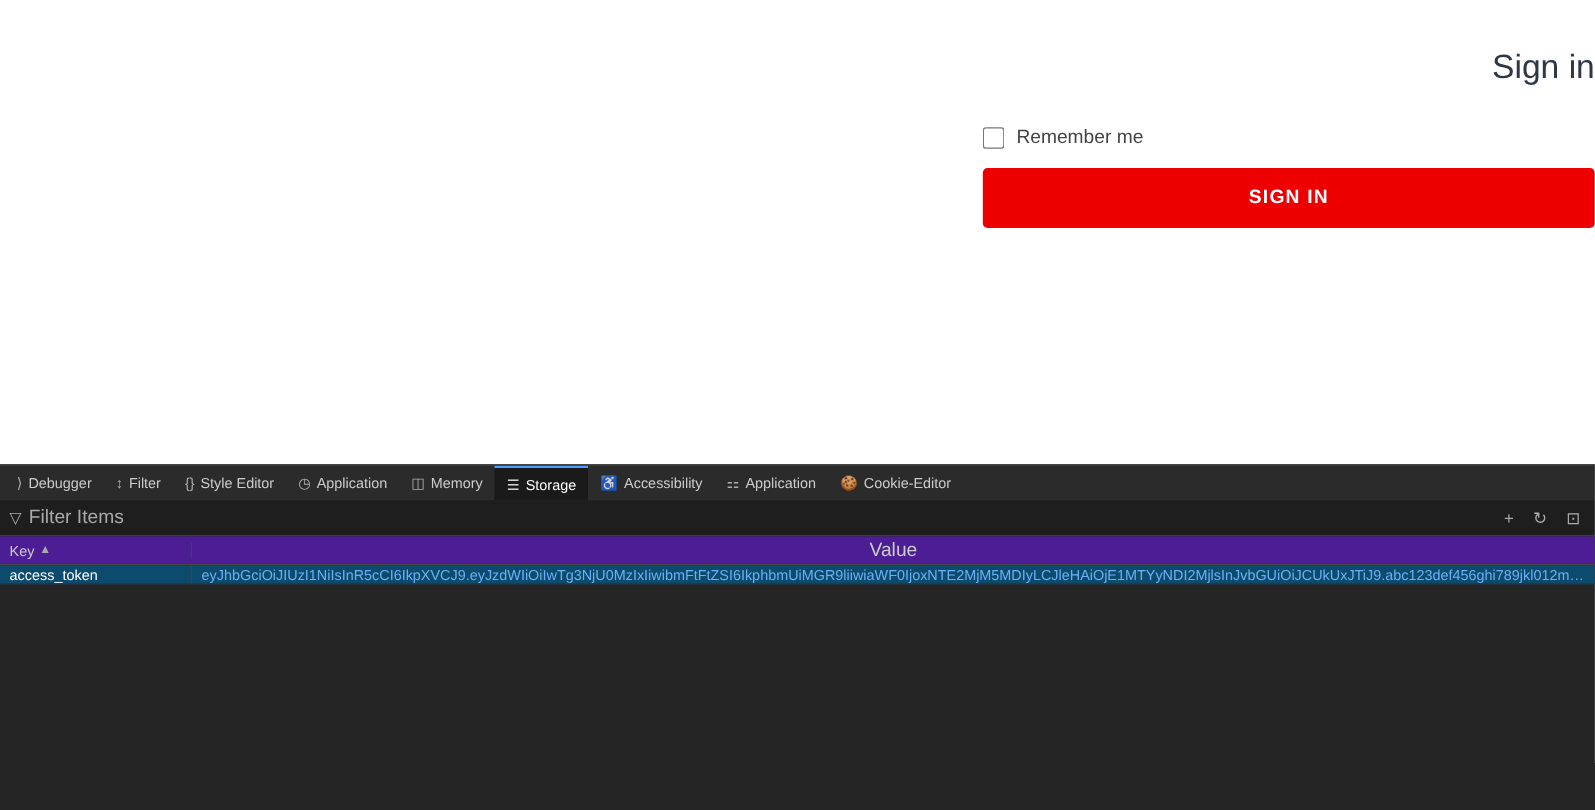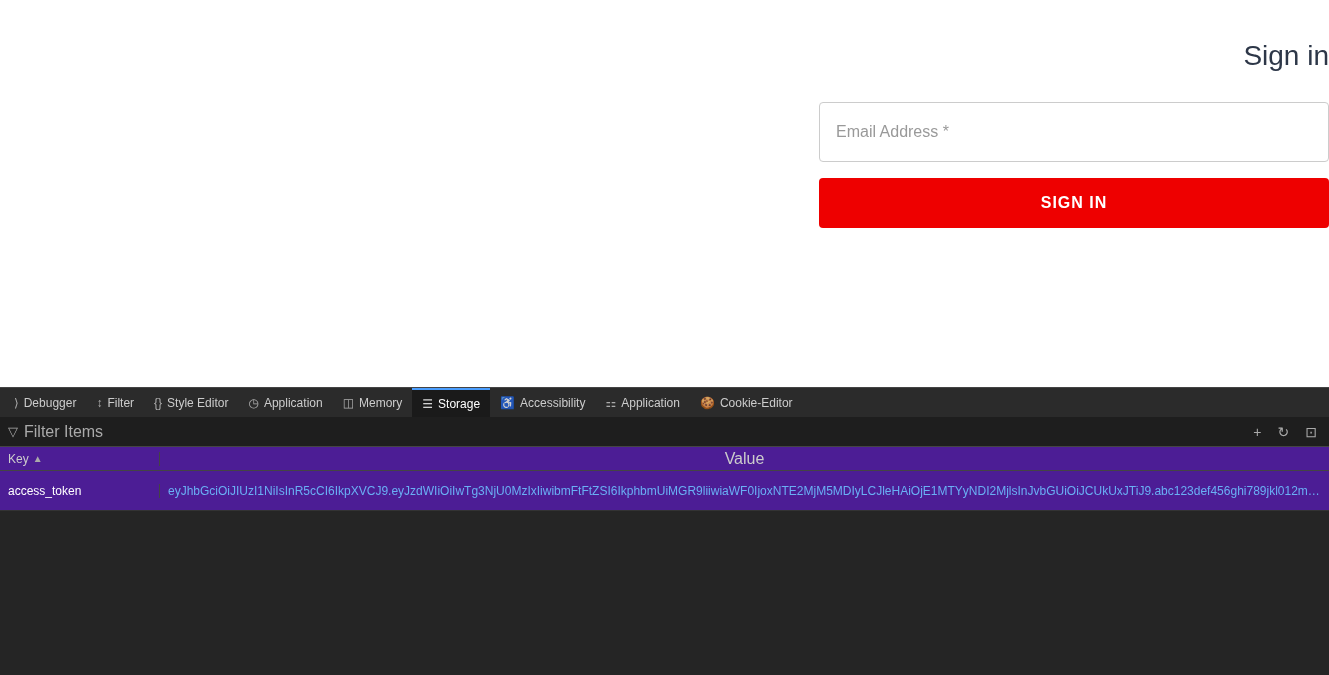--- a/index.html
+++ b/index.html
@@ -183,23 +183,23 @@
     .th-value {
       flex: 1;
       padding: 0 8px;
       font-size: 16px;
       color: #ccc;
     }
 
     .table-row {
       display: flex;
       border-bottom: 1px solid #333;
-      height: 40px;
-      align-items: center;
-      background: #4c1d95;
+      height: 16px;
+      align-items: center;
+      background: #0c4a6e;
     }
 
     .td-key {
       width: 160px;
       padding: 0 8px;
       font-size: 12px;
       color: #fff;
       border-right: 1px solid #444;
       white-space: nowrap;
       overflow: hidden;
@@ -226,21 +226,24 @@
       font-size: 10px;
       color: #aaa;
     }
   </style>
 </head>
 <body>
 
 <div class="page-area">
   <h1 class="sign-in-title">Sign in</h1>
   <div class="form-container">
-    <input class="input-field" type="email" placeholder="Email Address *" style="">
+    <div class="remember-row">
+      <input type="checkbox" class="remember-checkbox" style="">
+      <label class="remember-label">Remember me</label>
+    </div>
     <button class="sign-in-btn">SIGN IN</button>
   </div>
 </div>
 
 <div class="devtools-panel">
 
   <div class="devtools-bar">
     <div class="devtools-tab">
       <span class="tab-icon">⟩</span>
       <span>Debugger</span>

